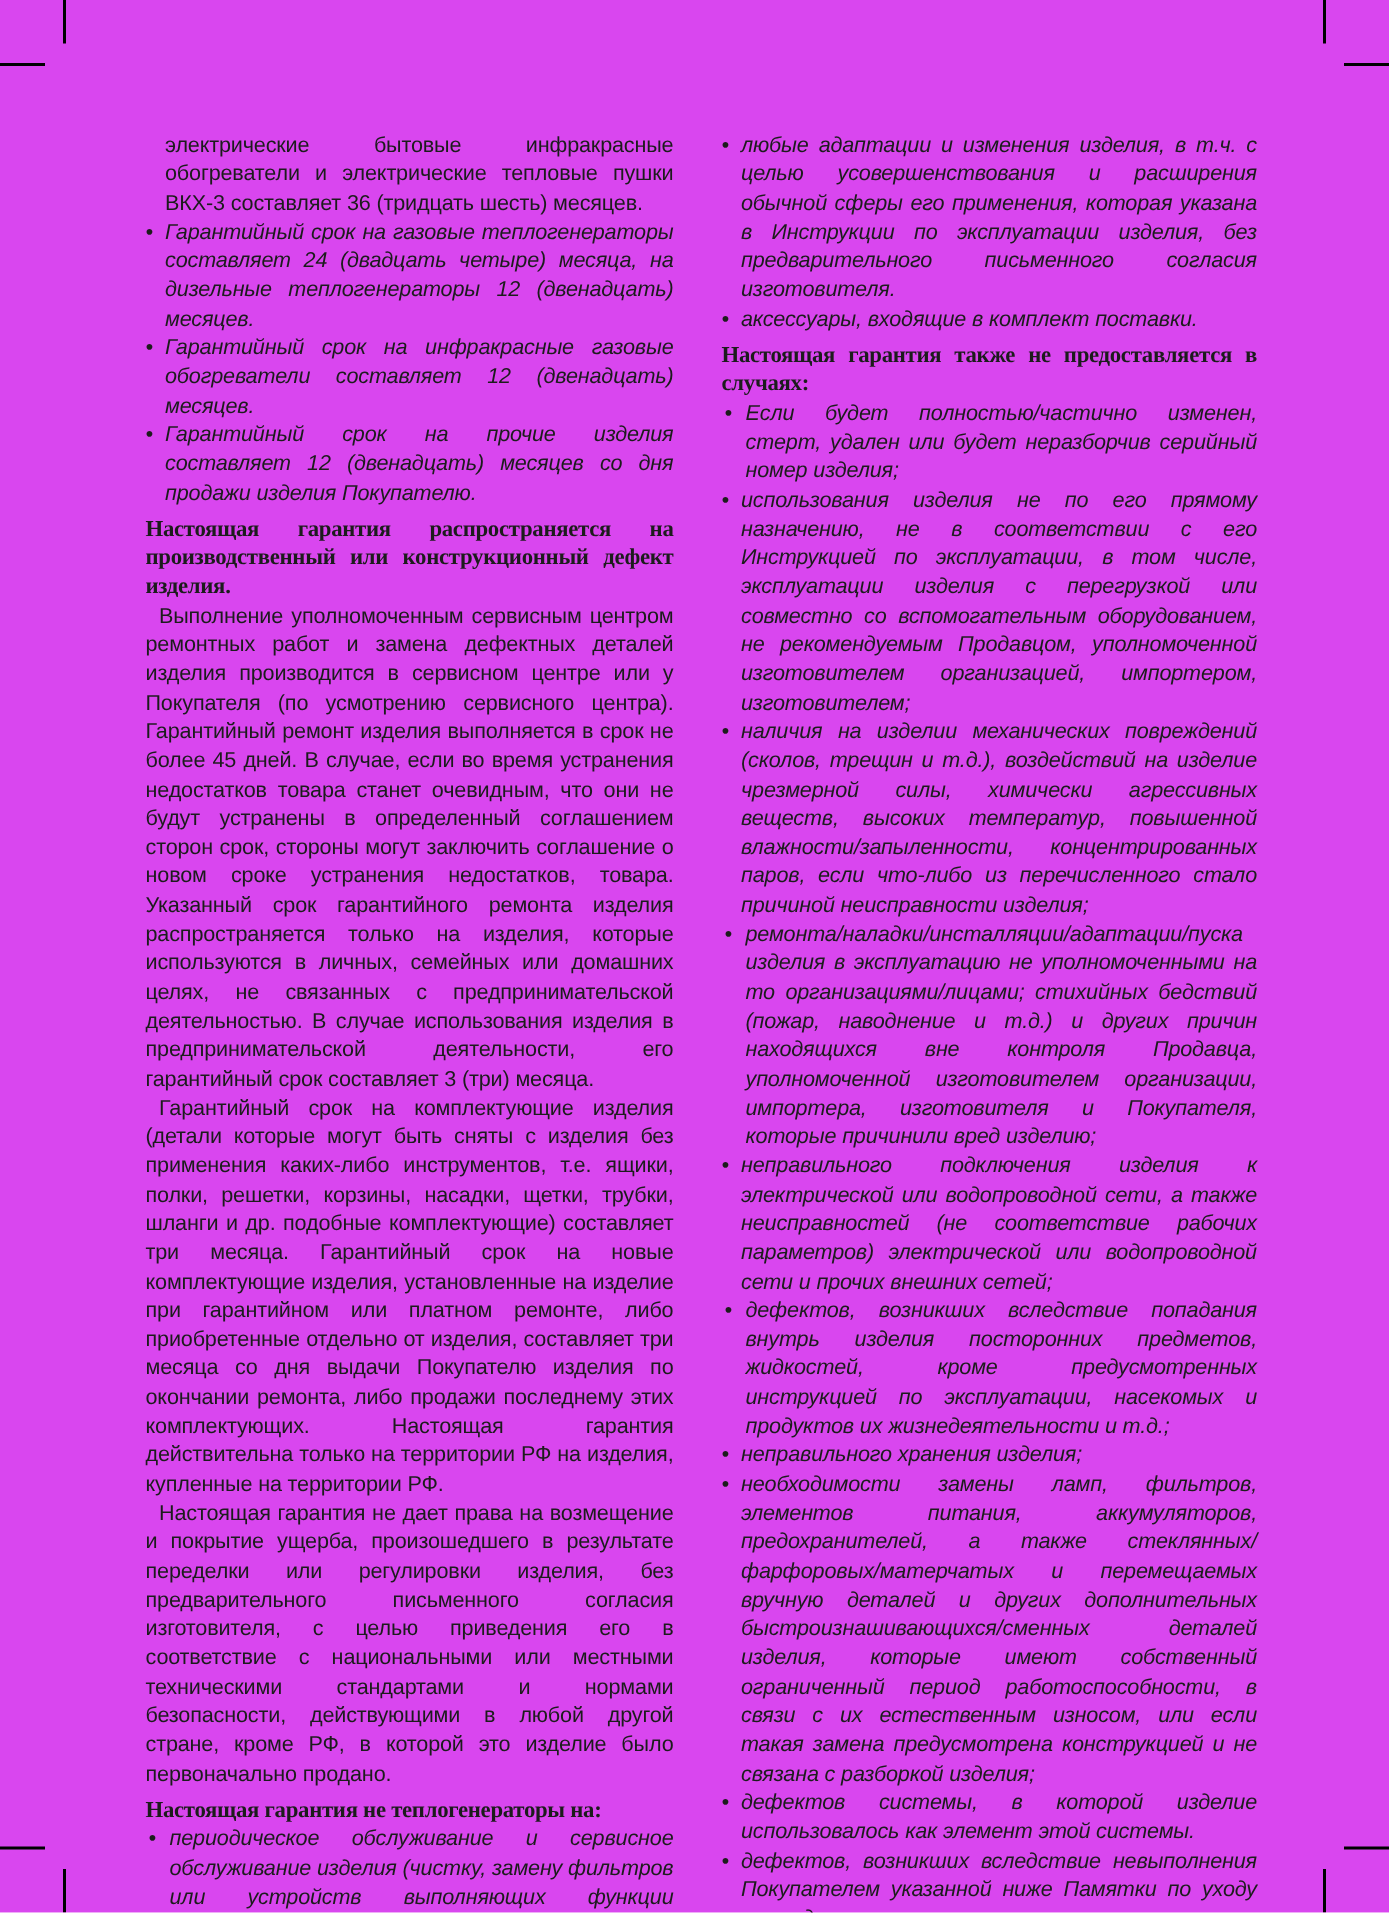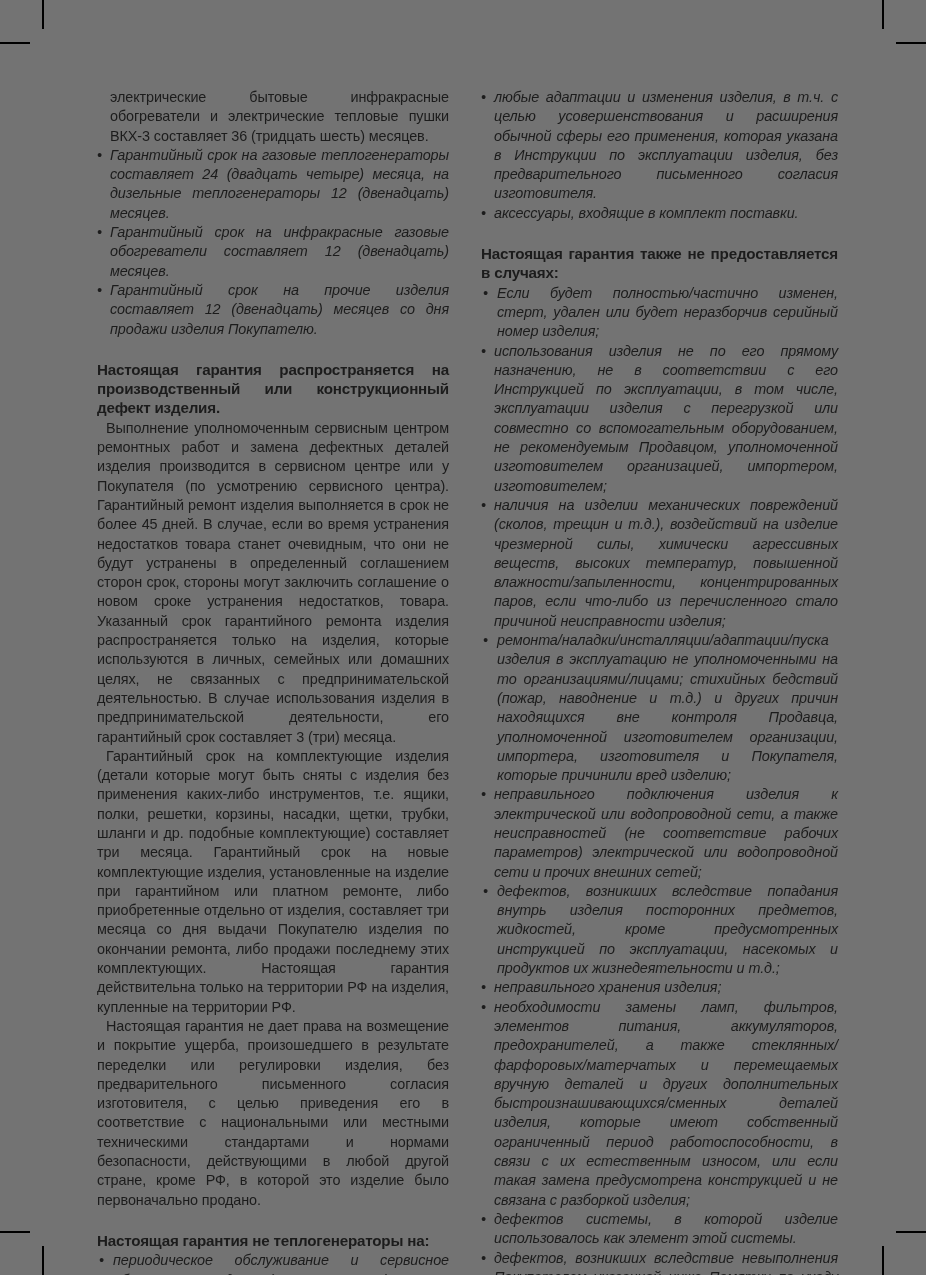--- a/index.html
+++ b/index.html
@@ -11,21 +11,21 @@
     width: 926px;
     height: 1275px;
     position: relative;
     font-family: "Liberation Sans", sans-serif;
     color: #1c1c1c;
     overflow: hidden;
   }
   .page {
     position: absolute;
     inset: 0;
-    background: #737373;
+    background: #d946ef;
     padding-left: 20px;
   }
   
   .crop {
     position: absolute;
     background: #000000;
   }
   .crop.v { width: 2px; height: 29px; }
   .crop.h { width: 30px; height: 2px; }
   .crop.tl-v { left: 42px; top: 0; }
@@ -65,23 +65,24 @@
   li.sp::before { left: 2px; }
 
   .continuation { padding-left: 13px; margin: 0; text-indent: 0; }
 
   p.para { margin: 0; text-indent: 9px; }
 
   h3.hd {
     font-size: 15.2px;
     line-height: 19.3px;
     font-weight: bold;
-    margin: 21px 0 1px 0;
+    margin: 4px 0 1px 0;
     text-align: justify;
     letter-spacing: -0.2px;
+    font-family: Liberation Serif, serif;
   }
 </style>
 </head>
 <body>
 
 <div class="page">
 
   <div class="crop v tl-v"></div>
   <div class="crop h tl-h"></div>
   <div class="crop v tr-v"></div>

